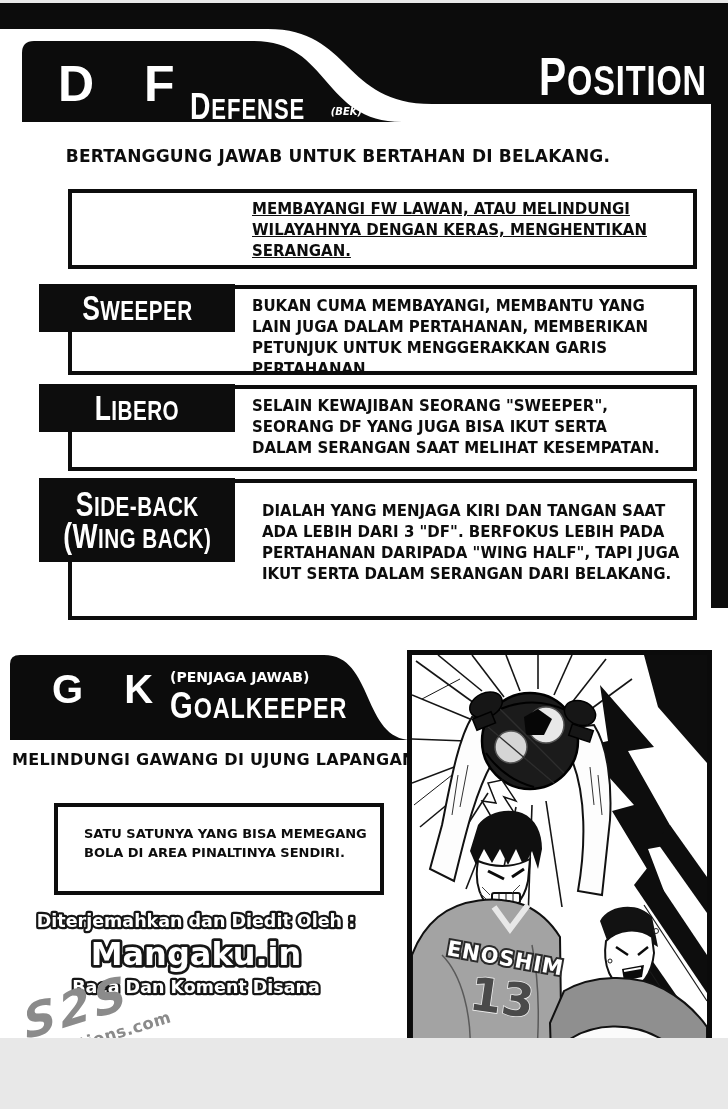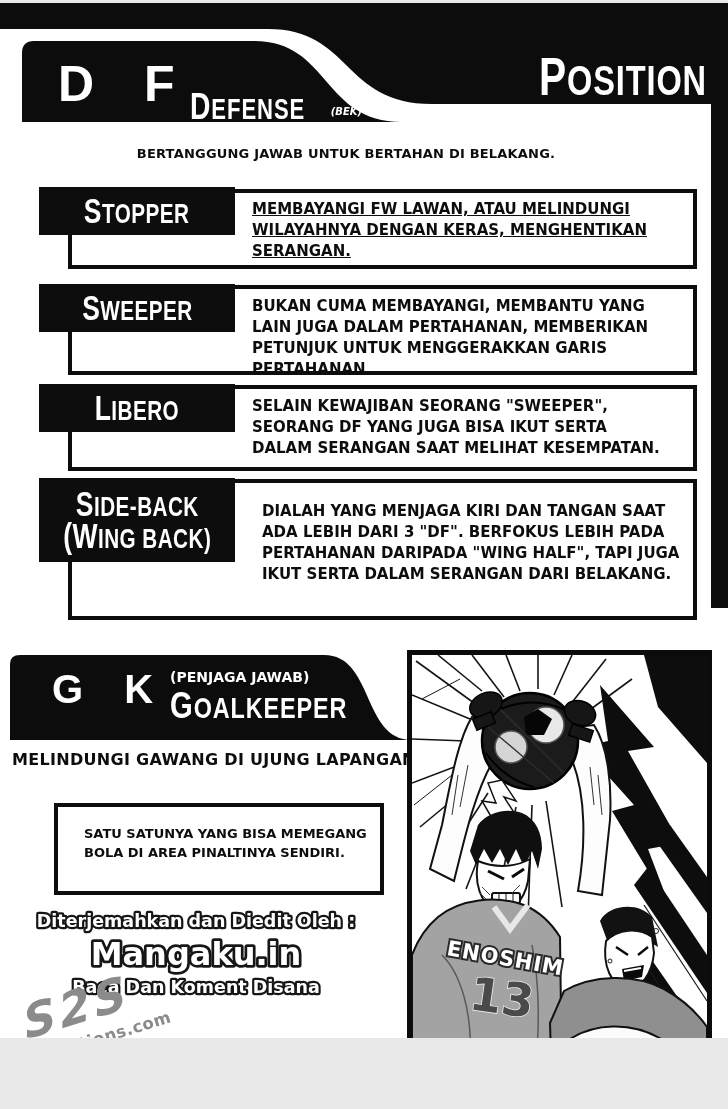--- a/index.html
+++ b/index.html
@@ -14,21 +14,21 @@
   .df-abbr{left:58px;top:52px;font-size:50px;letter-spacing:18px;font-family:"Liberation Sans",sans-serif;}
   .df-name-wrap{left:190px;top:86px;white-space:nowrap;}
   .df-name{display:inline-block;font-size:24px;font-family:"Liberation Sans",sans-serif;
            transform:scale(0.92,1.2);transform-origin:left center;letter-spacing:1px;}
   .df-name::first-letter{font-size:1.28em;}
   .df-alt{display:inline-block;font-size:10px;font-style:italic;margin-left:10px;vertical-align:2px;}
   .position-label{right:21px;top:47px;font-size:37px;font-family:"Liberation Sans",sans-serif;
            transform:scale(0.88,1.15);transform-origin:right center;letter-spacing:1px;}
   .position-label::first-letter{font-size:1.25em;}
   
-  .df-intro{left:56px;top:143px;width:580px;text-align:center;font-size:13px;font-weight:bold;letter-spacing:0.2px;}
+  .df-intro{left:48px;top:143px;width:580px;text-align:center;font-size:17px;font-weight:bold;letter-spacing:0.2px;}
   
   .role-outer{left:68px;width:629px;border:4px solid #0d0d0d;background:#fff;box-sizing:border-box;}
   .role-label{left:39px;width:196px;background:#0d0d0d;color:#fff;
       display:flex;flex-direction:column;align-items:center;justify-content:center;}
   .role-label .lbl{display:inline-block;font-family:"Liberation Sans",sans-serif;font-weight:bold;
       font-size:23px;line-height:1.1;transform:scale(0.9,1.18);transform-origin:center;letter-spacing:0.5px;}
   .role-label .lbl::first-letter{font-size:1.28em;}
   .role-desc{width:420px;font-size:15px;font-weight:bold;line-height:1.4;letter-spacing:0px;}
   
   .gk-abbr{left:52px;top:664px;font-size:40px;letter-spacing:15px;font-family:"Liberation Sans",sans-serif;}
@@ -64,23 +64,20 @@
   <div class="abs hdr-text df-abbr">D F</div>
   <div class="abs hdr-text df-name-wrap">
     <span class="df-name">DEFENSE</span>
     <span class="df-alt">(BEK)</span>
   </div>
   <div class="abs hdr-text position-label">POSITION</div>
 
   <div class="abs df-intro">BERTANGGUNG JAWAB UNTUK BERTAHAN DI BELAKANG.</div>
 
   <div class="abs role-outer" style="top:186px;height:80px;"></div>
-  <div class="abs role-label" style="top:184px;height:48px;">
-    <span class="lbl">STOPPER</span>
-  </div>
   <div class="abs role-desc" style="left:252px;top:196px;text-decoration:underline;">MEMBAYANGI FW LAWAN, ATAU MELINDUNGI WILAYAHNYA DENGAN KERAS, MENGHENTIKAN SERANGAN.</div>
 
   <div class="abs role-outer" style="top:282px;height:90px;"></div>
   <div class="abs role-label" style="top:281px;height:48px;">
     <span class="lbl">SWEEPER</span>
   </div>
   <div class="abs role-desc" style="left:252px;top:293px;">BUKAN CUMA MEMBAYANGI, MEMBANTU YANG LAIN JUGA DALAM PERTAHANAN, MEMBERIKAN PETUNJUK UNTUK MENGGERAKKAN GARIS PERTAHANAN.</div>
 
   <div class="abs role-outer" style="top:382px;height:86px;"></div>
   <div class="abs role-label" style="top:381px;height:48px;justify-content:center;">

